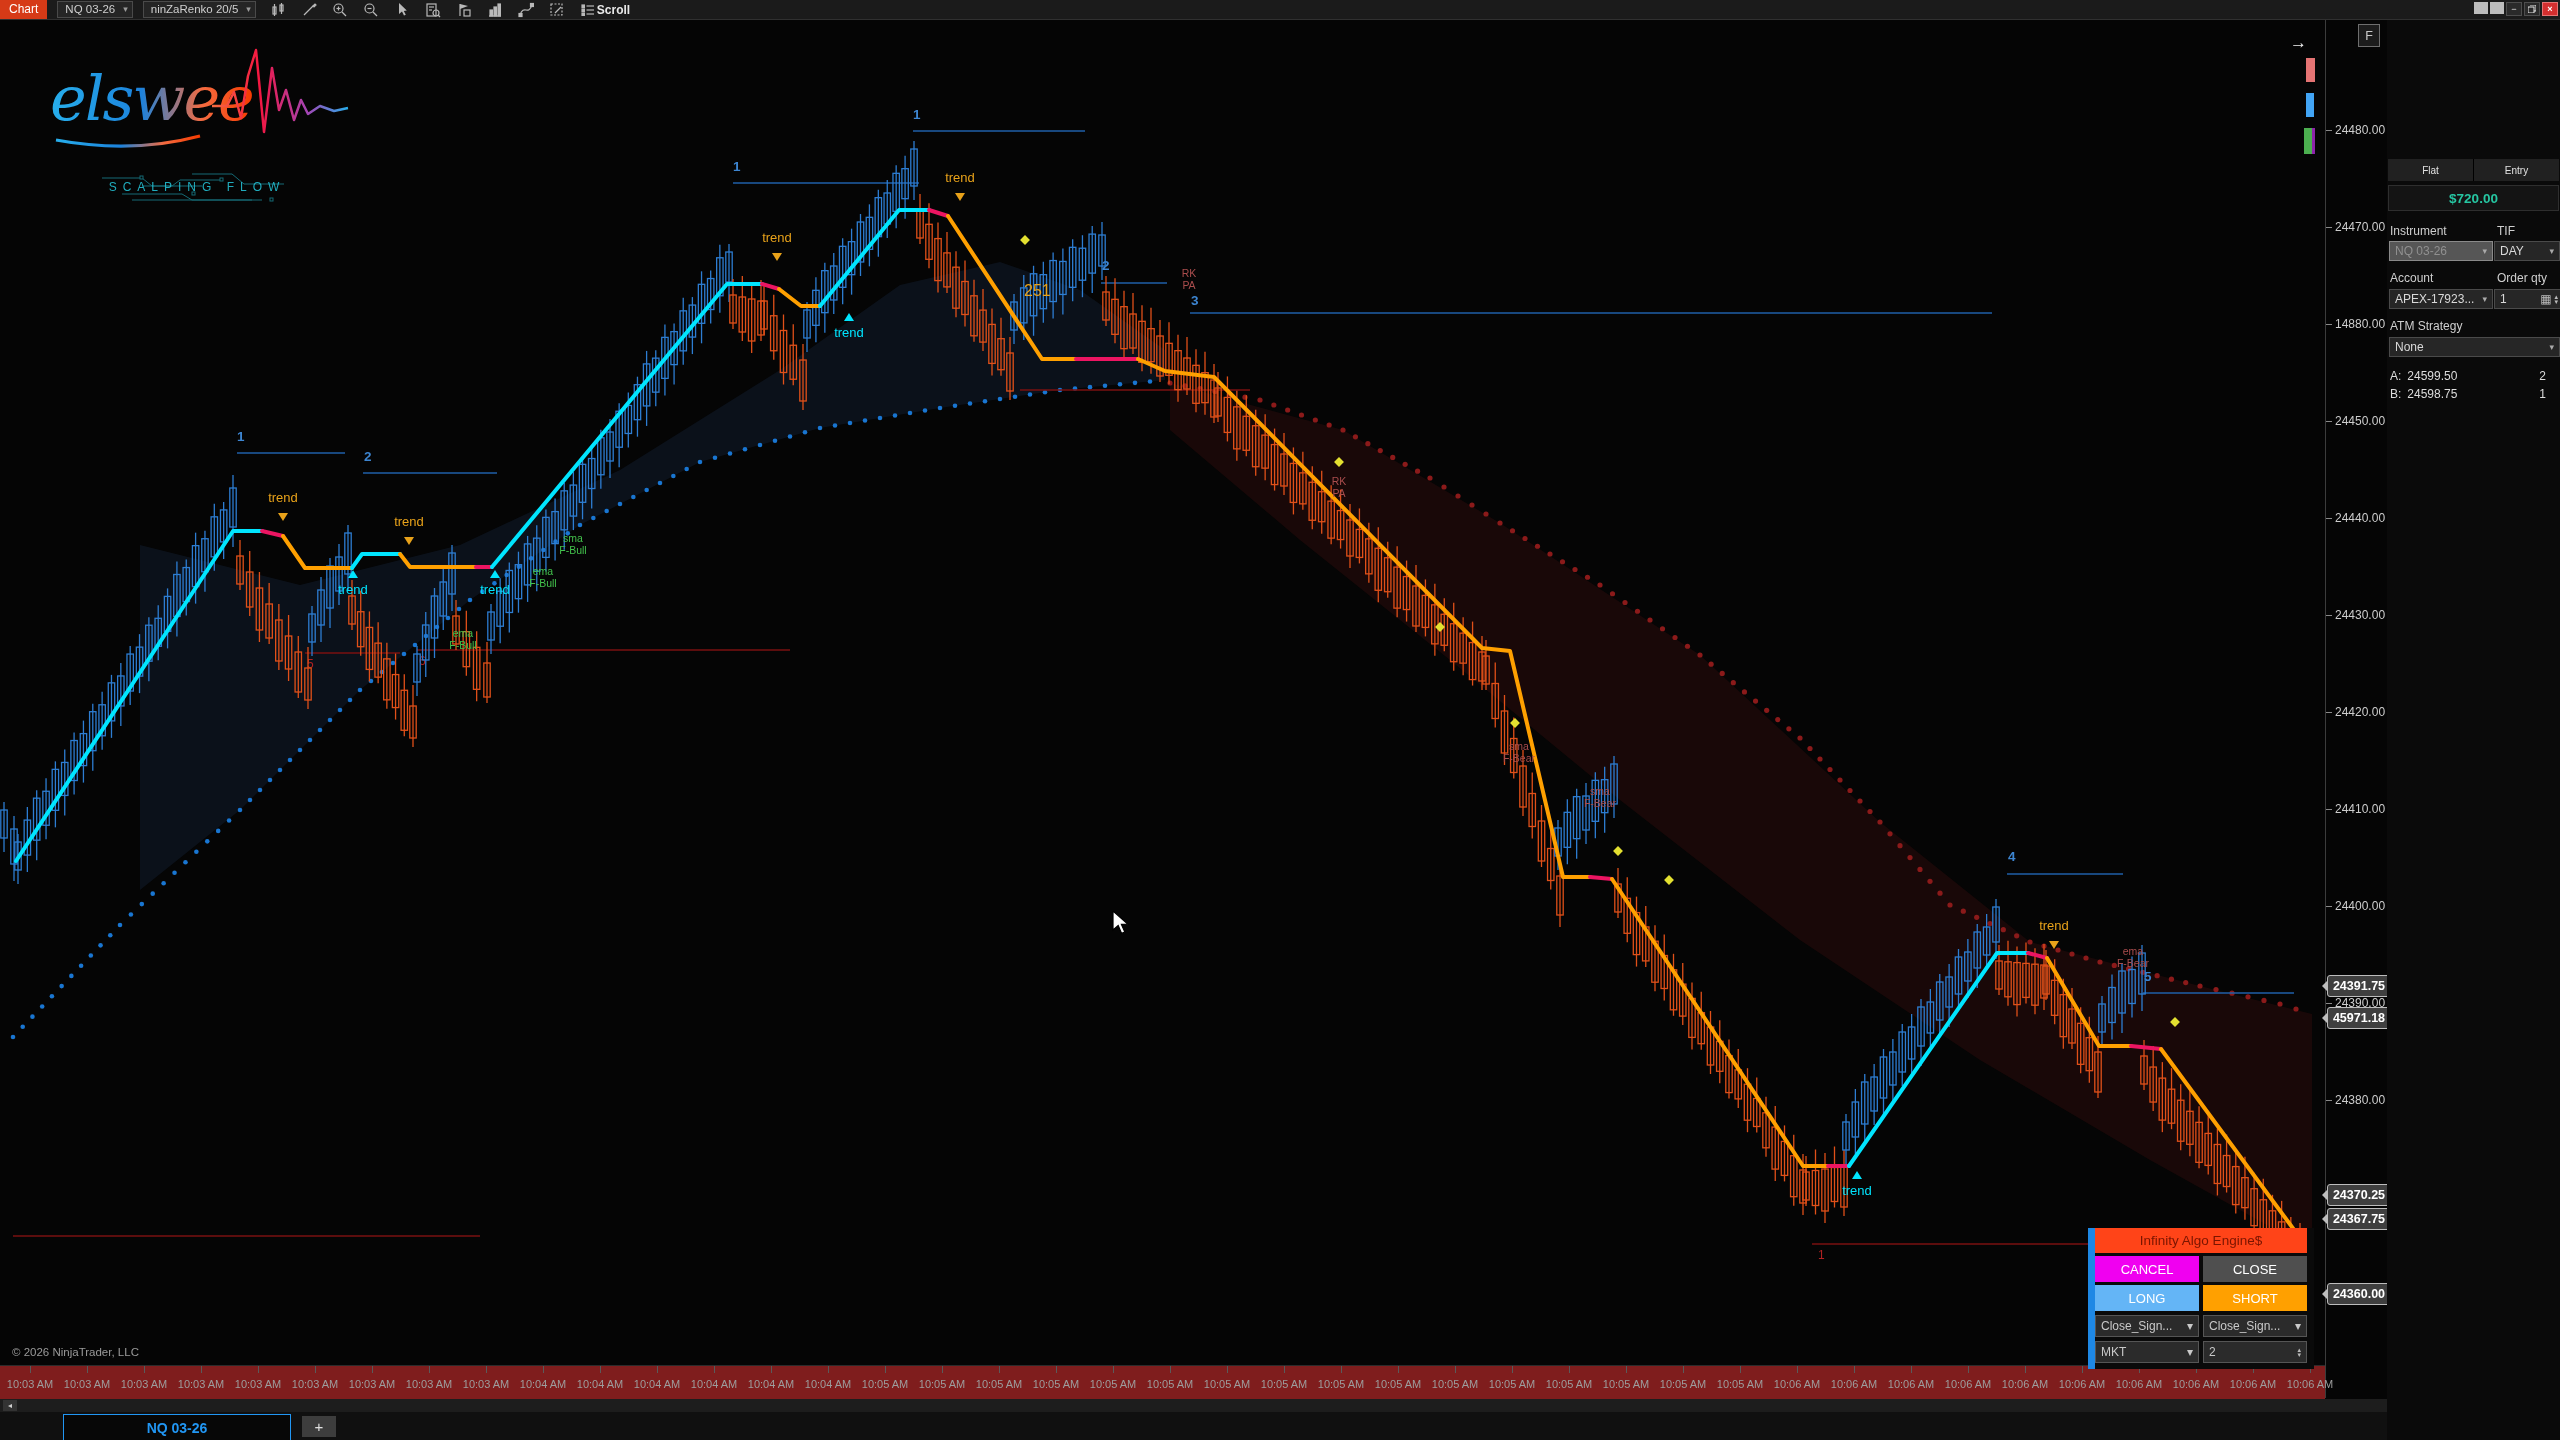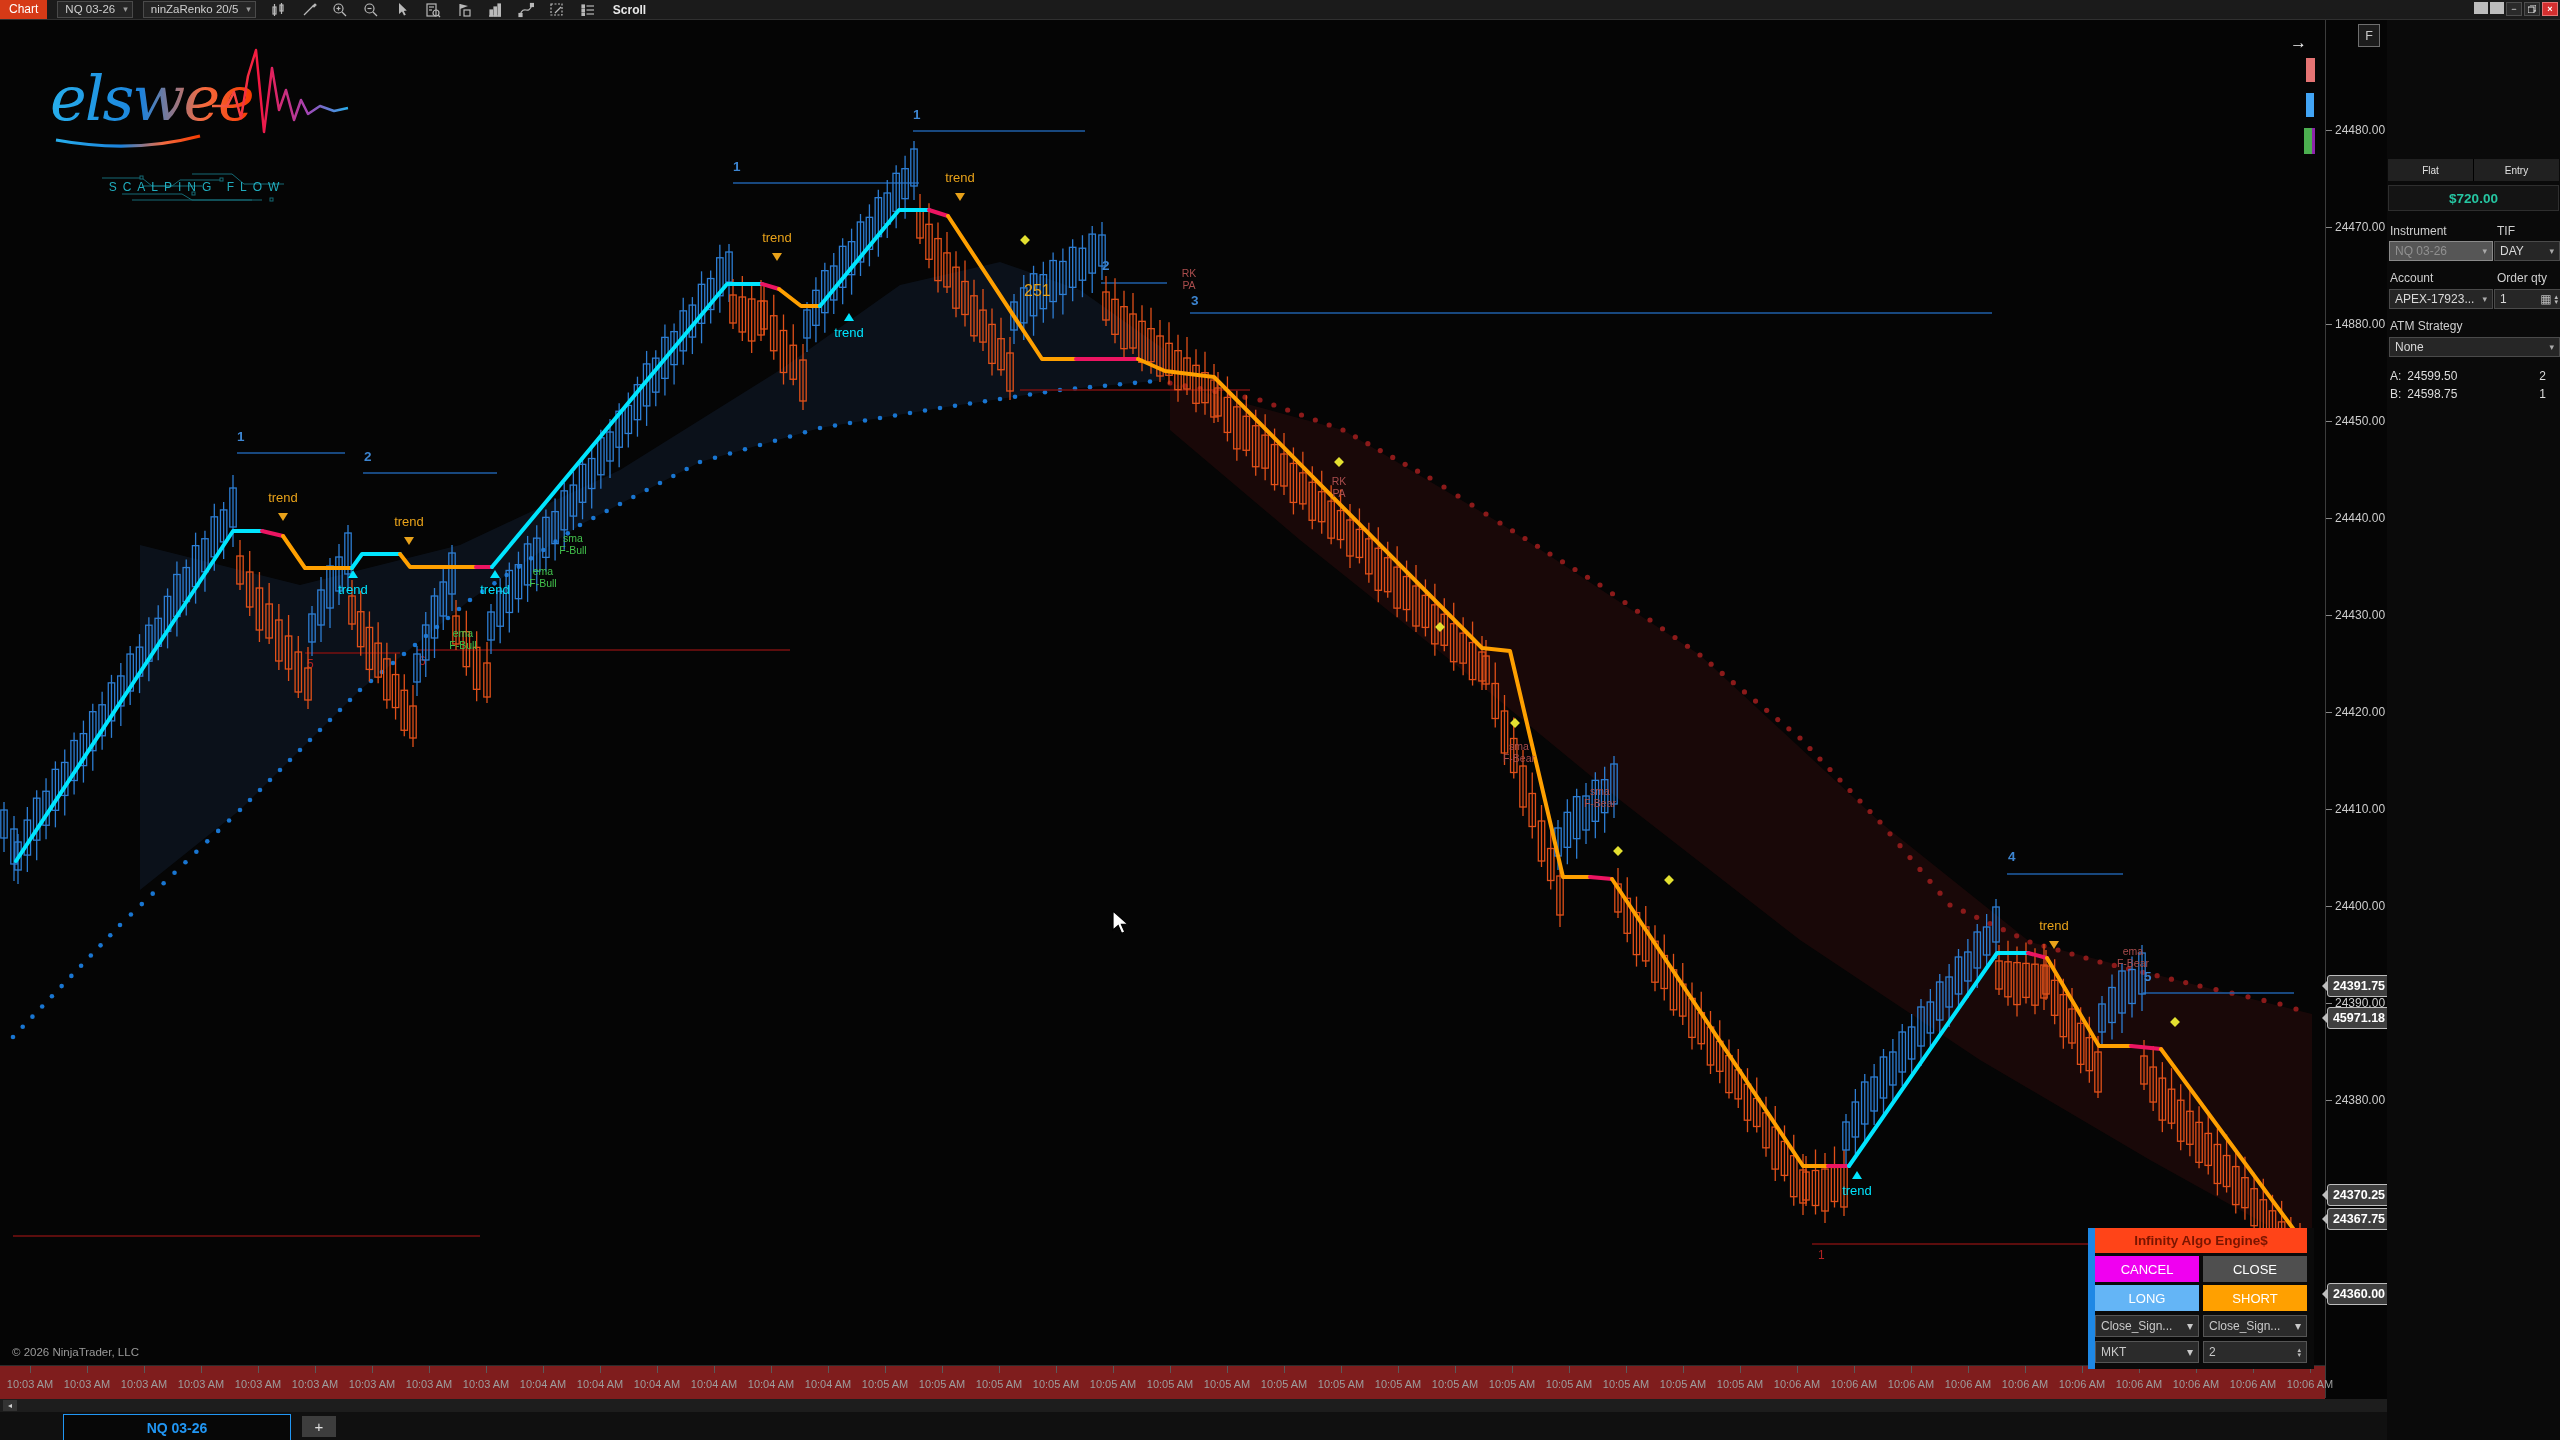--- a/index.html
+++ b/index.html
@@ -9,21 +9,21 @@
   
   .toolbar{position:absolute;left:0;top:0;width:2560px;height:19px;background:#1b1b1b;
     border-bottom:1px solid #303030;display:flex;align-items:center;z-index:40;}
   .chart-btn{height:19px;line-height:19px;padding:0 9px;background:#d63a17;color:#fff;
     font-size:12px;font-weight:normal;}
   .tb-dd{height:15px;line-height:15px;margin-left:10px;padding:0 4px 0 7px;background:#252525;
     border:1px solid #4a4a4a;color:#cfcfcf;font-size:11.5px;display:flex;align-items:center;gap:8px;}
   .tb-dd .chev{color:#9a9a9a;font-size:9px;}
   .tb-icons{display:flex;align-items:center;margin-left:14px;gap:14px;}
   .tb-icon{width:17px;height:17px;display:flex;align-items:center;justify-content:center;}
-  .scroll-label{color:#e8e8e8;font-size:12px;font-weight:bold;margin-left:16px;}
+  .scroll-label{color:#e8e8e8;font-size:12px;font-weight:bold;margin-left:0;}
 
   
   .winbtns{position:absolute;right:2px;top:2px;display:flex;gap:2px;z-index:60;}
   .winbtn{width:14px;height:12px;display:flex;align-items:center;justify-content:center;
     font-size:9px;color:#e6e6e6;}
   .winbtn.lite{background:#bdbdbd;}
   .winbtn.dark{background:#2a2a2a;border:1px solid #4d4d4d;}
   .winbtn.red{background:#d32f2f;border:1px solid #e57373;color:#fff;font-weight:bold;}
 
   
@@ -78,21 +78,21 @@
   .qty-extra{display:flex;align-items:center;gap:3px;color:#bbb;}
   .spin{display:flex;flex-direction:column;line-height:5px;font-size:7px;color:#bbb;}
   .ab-row{position:absolute;left:3px;width:160px;display:flex;color:#dcdcdc;font-size:12px;}
   .ab-row .px{margin-left:6px;}
   .ab-row .sz{margin-left:auto;margin-right:4px;}
 
   
   #algoPanel{position:absolute;left:2088px;top:1228px;width:219px;height:141px;z-index:20;
     border-left:7px solid #1e88e5;background:#0a0a0a;font-size:12px;}
   .ap-head{position:absolute;left:0;top:0;width:212px;height:25px;background:#ff4418;color:#7a1500;
-    font-size:13.5px;font-weight:bold;display:flex;align-items:center;justify-content:center;}
+    font-size:13.5px;font-weight:normal;display:flex;align-items:center;justify-content:center;}
   .ap-btn{position:absolute;width:104px;height:26px;display:flex;align-items:center;justify-content:center;
     color:#fff;font-size:13px;}
   .ap-cancel{background:#f000f0;}
   .ap-close{background:#4f4f4f;}
   .ap-long{background:#64b5f6;}
   .ap-short{background:#ffa000;}
   .ap-dd{position:absolute;width:104px;height:22px;background:#2b2b2b;border:1px solid #555;
     color:#c9c9c9;display:flex;align-items:center;justify-content:space-between;padding:0 5px;box-sizing:border-box;}
 
   

